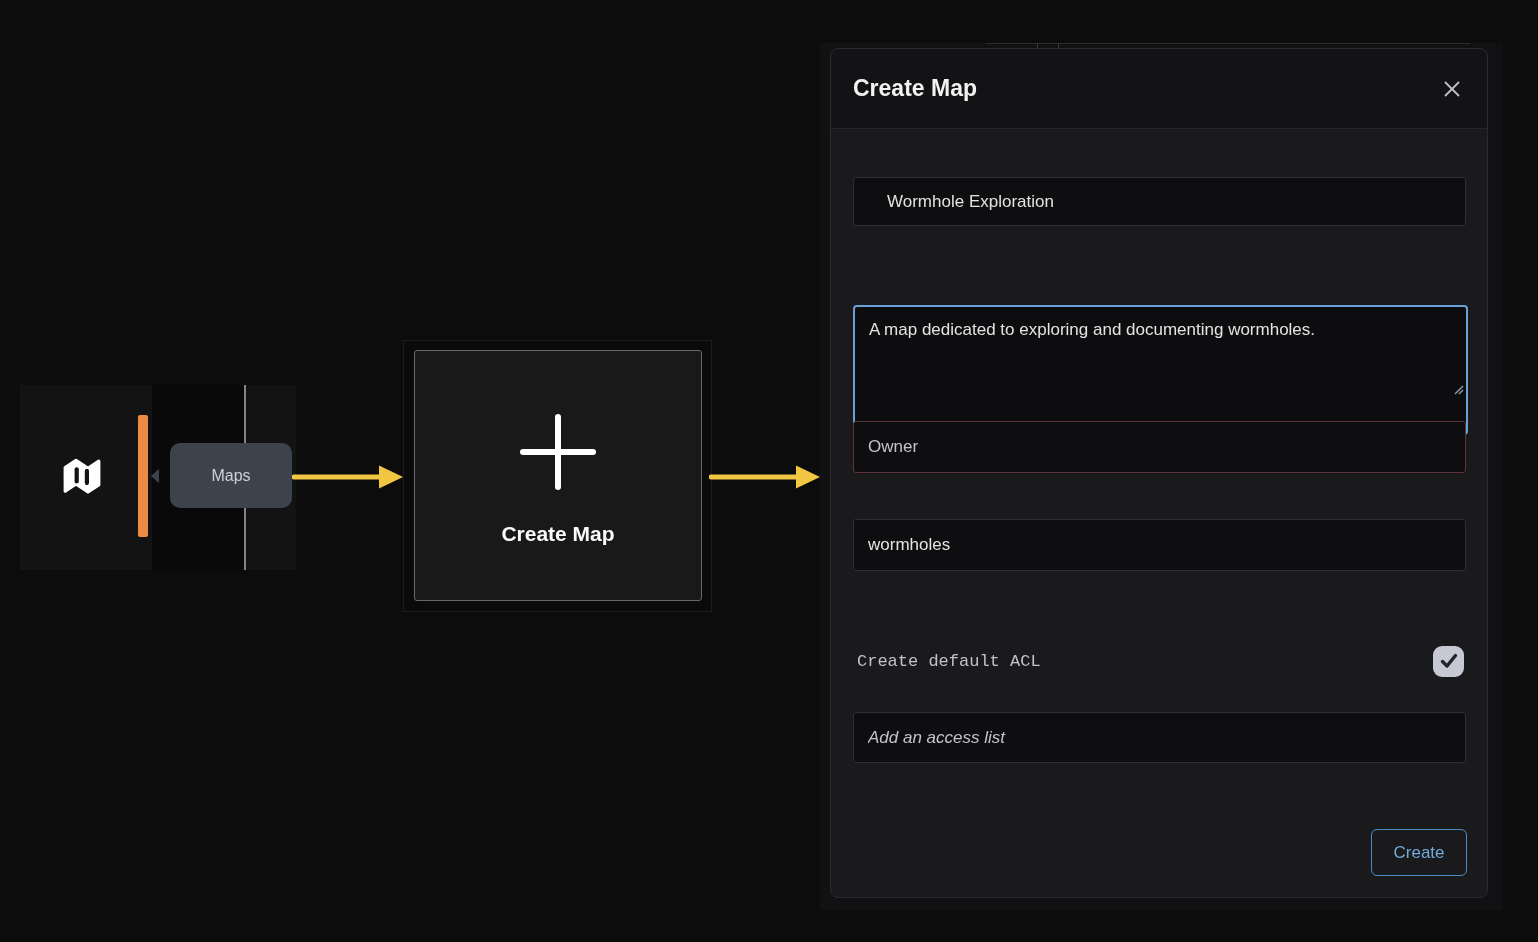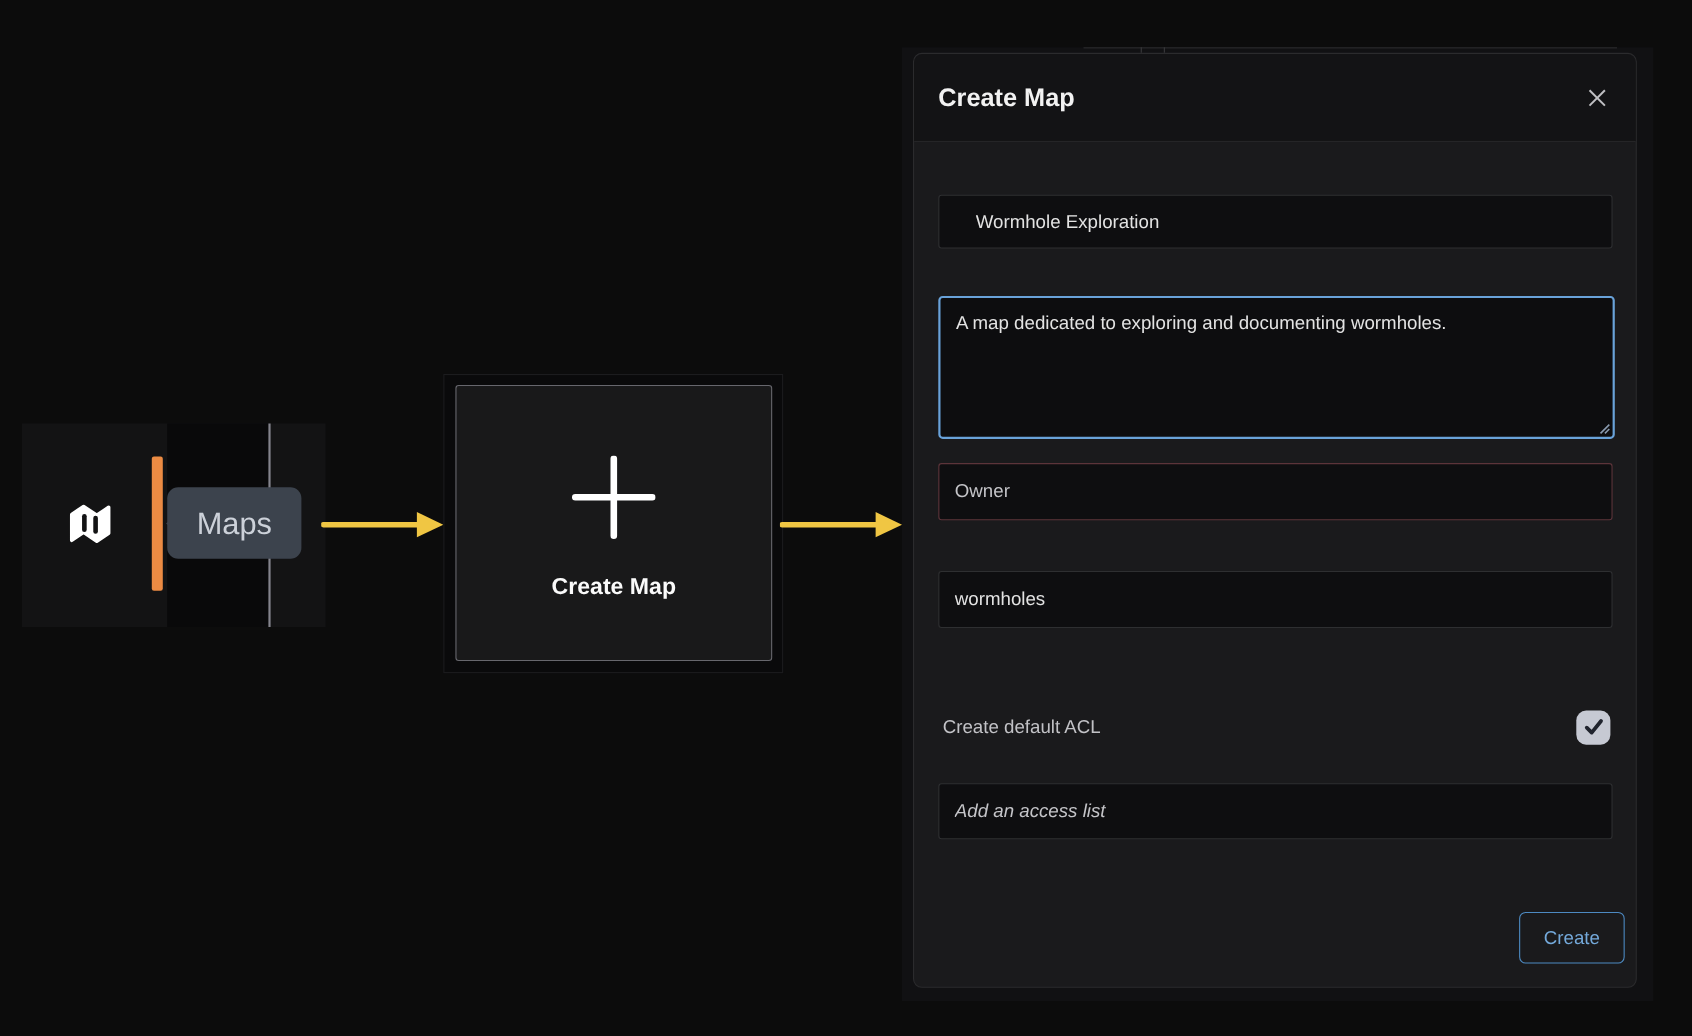--- a/index.html
+++ b/index.html
@@ -18,24 +18,24 @@
     background: #131314;
   }
   .map-icon-wrap { position: absolute; left: 38px; top: 67px; width: 48px; height: 48px; }
   .active-indicator {
     position: absolute; left: 118px; top: 30px; width: 10px; height: 122px;
     background: #ec8b43; border-radius: 2px;
   }
   .nav-strip { position: absolute; left: 132px; top: 0; width: 93px; height: 185px; background: #09090a; }
   .vert-divider { position: absolute; left: 224px; top: 0; width: 2px; height: 185px; background: #84848d; }
   .maps-tooltip {
-    position: absolute; left: 132px; top: 58px; width: 122px; height: 65px;
+    position: absolute; left: 150px; top: 58px; width: 122px; height: 65px;
     background: #3c434d; border-radius: 10px;
     display: flex; align-items: center; justify-content: center;
-    font-size: 28px; color: #ccd1d9; z-index: 3;
+    font-size: 16px; color: #ccd1d9; z-index: 3;
   }
   .maps-tooltip-arrow {
     position: absolute; left: 131px; top: 84px; width: 0; height: 0; z-index: 3;
     border-top: 7px solid transparent; border-bottom: 7px solid transparent;
     border-right: 8px solid #3c434d;
   }
 
   
   .flow-arrow { position: absolute; width: 112px; height: 26px; }
   .flow-arrow-1 { left: 292px; top: 464px; }
@@ -88,45 +88,44 @@
     font-family: "Liberation Sans", sans-serif; outline: none;
   }
   .field-input::placeholder { color: #c4c4c8; opacity: 1; }
 
   .name-input { top: 128px; padding-left: 33px; }
   .desc-wrap { position: absolute; left: 22px; top: 220px; width: 615px; height: 130px; }
   .desc-textarea {
     width: 615px; height: 130px; resize: none;
     background: #0d0d0f; border: 2px solid #69a2d9; border-radius: 4px;
     color: #e3e3e3; font-size: 17px; padding: 11px 14px;
-    font-family: "Liberation Sans", sans-serif; outline: none; line-height: 1.4;
+    font-family: "Liberation Sans", sans-serif; outline: none; line-height: 1.4; margin-top: 36px;
   }
   .resize-grip { position: absolute; right: 4px; bottom: 4px; width: 11px; height: 11px; pointer-events: none; }
 
   .owner-input { top: 372px; height: 52px; border-color: #5c343a; }
   .tag-input { top: 470px; height: 52px; }
 
   .acl-row {
     position: absolute; left: 26px; top: 595px; width: 607px; height: 34px;
     display: flex; align-items: center; justify-content: space-between;
   }
-  .acl-label { font-size: 17px; color: #c2c2c6; }
+  .acl-label { font-size: 17px; color: #c2c2c6; font-family: Liberation Mono, monospace; }
   .acl-checkbox {
     width: 31px; height: 31px; background: #c6c9d3; border-radius: 9px;
     display: flex; align-items: center; justify-content: center; cursor: pointer;
   }
 
   .access-input { top: 663px; height: 51px; font-style: italic; }
 
   .create-btn {
     position: absolute; left: 540px; top: 780px; width: 96px; height: 47px;
     background: transparent; border: 1px solid #4d8ac2; border-radius: 6px;
     color: #74a9da; font-size: 17px; font-family: "Liberation Sans", sans-serif;
     cursor: pointer;
-    margin-left: 10px;
   }
 </style>
 </head>
 <body>
 
 <div class="sidebar-snippet">
   <div class="map-icon-wrap">
     <svg width="48" height="48" viewBox="0 0 24 24">
       <path d="M3.6 7.8 L9 4.2 L15 8.2 L20.4 4.6 L20.4 16.4 L15 20 L9 16 L3.6 19.6 Z" fill="#ffffff" stroke="#ffffff" stroke-width="1.6" stroke-linejoin="round"></path>
       <rect x="8.3" y="7.6" width="2.1" height="8.2" rx="1.05" fill="#131314"></rect>

